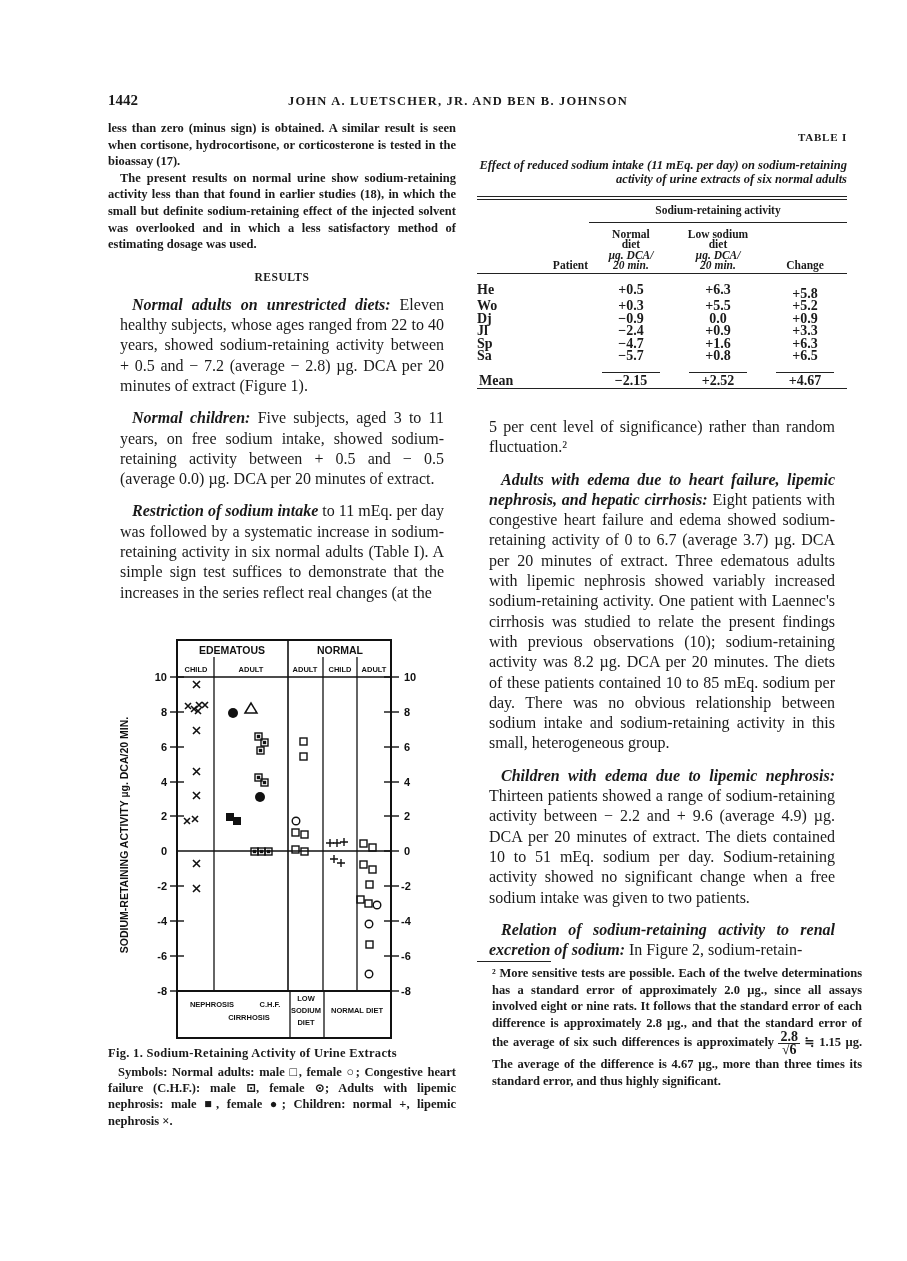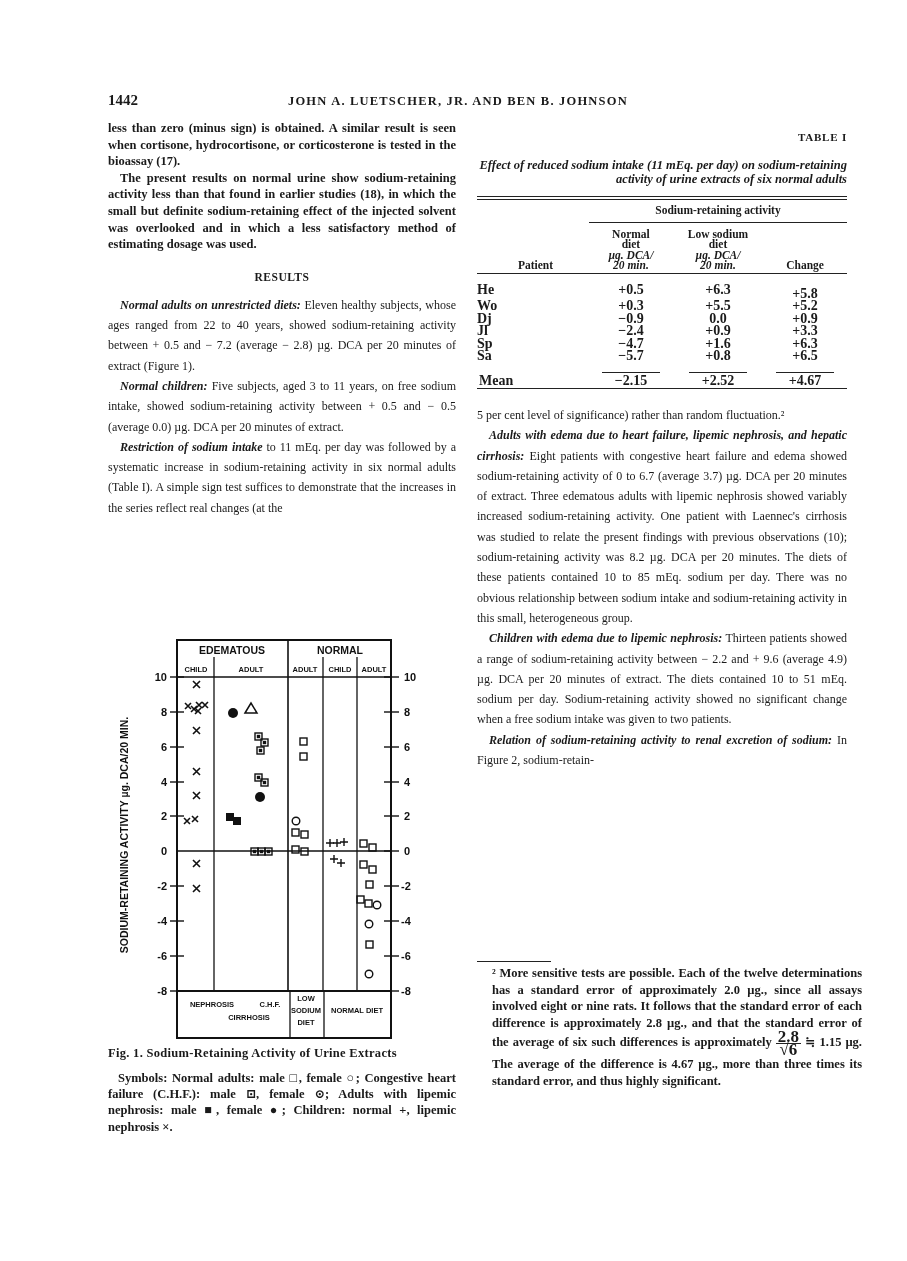--- a/index.html
+++ b/index.html
@@ -8,21 +8,21 @@
   .abs { position: absolute; }
   .page-num { left: 108px; top: 92px; font-size: 15px; font-weight: bold; }
   .running-head { left: 288px; top: 94px; font-size: 12.5px; font-weight: bold; letter-spacing: 1.2px; }
 
   .col { position: absolute; text-align: justify; }
   .col-left { left: 108px; width: 348px; }
   .col-right { left: 477px; width: 370px; }
 
   .small-p { font-size: 12.5px; line-height: 16.6px; margin: 0; font-weight: bold; }
   .small-p.indent { text-indent: 12px; }
-  .body-p { font-size: 12px; line-height: 20.3px; margin: 0; text-indent: 12px; }
+  .body-p { font-size: 16px; line-height: 20.3px; margin: 12px; text-indent: 12px; }
   .body-p em, .small-p em { font-style: italic; font-weight: bold; }
   .results-head { text-align: center; font-size: 11.5px; font-weight: bold; letter-spacing: 0.5px; margin: 18px 0 12px; }
 
   
   .table-wrap { left: 477px; top: 131px; width: 370px; }
   .table-label { text-align: right; font-size: 11px; font-weight: bold; letter-spacing: 0.8px; }
   .table-caption { text-align: right; font-size: 12.5px; font-style: italic; font-weight: bold; line-height: 13.5px; margin-top: 16px; }
   .rule-double { border-top: 1.5px solid #222; border-bottom: 1.5px solid #222; height: 2px; margin-top: 10px; }
   table.data { width: 100%; border-collapse: collapse; font-size: 14px; }
   table.data th { font-weight: normal; font-size: 11.5px; font-weight: bold; }
@@ -35,26 +35,26 @@
   td.pt { padding-left: 6px; width: 110px; }
   td.num { text-align: center; }
   .mean-row td { padding-top: 8px; padding-bottom: 6px; }
   .short-rule { display: inline-block; width: 58px; border-top: 1.3px solid #222; }
   .end-rule td { border-bottom: 1.6px solid #222; padding: 0; height: 0; }
 
   
   .figure { left: 112px; top: 635px; width: 320px; height: 410px; }
   .fig-caption { left: 108px; top: 1046px; width: 348px; }
   .fig-title { font-size: 12.5px; font-weight: bold; letter-spacing: 0.3px; }
-  .fig-symbols { font-size: 12.5px; font-weight: bold; line-height: 16.2px; text-indent: 10px; margin-top: 9px; text-align: justify; }
+  .fig-symbols { font-size: 12.5px; font-weight: bold; line-height: 16.2px; text-indent: 10px; margin-top: 3px; text-align: justify; }
 
   
   .footnote-rule { left: 477px; top: 961px; width: 74px; border-top: 1px solid #222; }
   .footnote { left: 492px; top: 965px; width: 370px; font-size: 12.5px; line-height: 16.6px; font-weight: bold; text-align: justify; }
-  .frac { display: inline-block; vertical-align: middle; text-align: center; font-size: 17px; line-height: 12px; font-family: Liberation Serif, serif; }
+  .frac { display: inline-block; vertical-align: middle; text-align: center; font-size: 14px; line-height: 12px; font-family: Liberation Serif, serif; }
   .frac .top { display: block; border-bottom: 1px solid #222; padding: 0 2px; }
   .frac .bot { display: block; }
 </style>
 </head>
 <body>
 
 <div class="abs page-num">1442</div>
 <div class="abs running-head">JOHN A. LUETSCHER, JR. AND BEN B. JOHNSON</div>
 
 <div class="col col-left" style="top:120px;">
@@ -74,21 +74,21 @@
     <tbody>
         <tr>
       <th></th>
       <th colspan="3" class="span-head"><span>Sodium-retaining activity</span></th>
     </tr>
     <tr>
       <th></th>
       <th colspan="3" class="span-rule" style="height:0;padding:0;"></th>
     </tr>
     <tr>
-      <th class="sub-head" style="text-align:center;padding-left:6px;">Patient</th>
+      <th class="sub-head" style="text-align:right;padding-left:6px;">Patient</th>
       <th class="sub-head">
         <div>Normal</div>
         <div>diet</div>
         <div><i>µg. DCA/</i></div>
         <div><i>20 min.</i></div>
       </th>
       <th class="sub-head">
         <div>Low sodium</div>
         <div>diet</div>
         <div><i>µg. DCA/</i></div>

